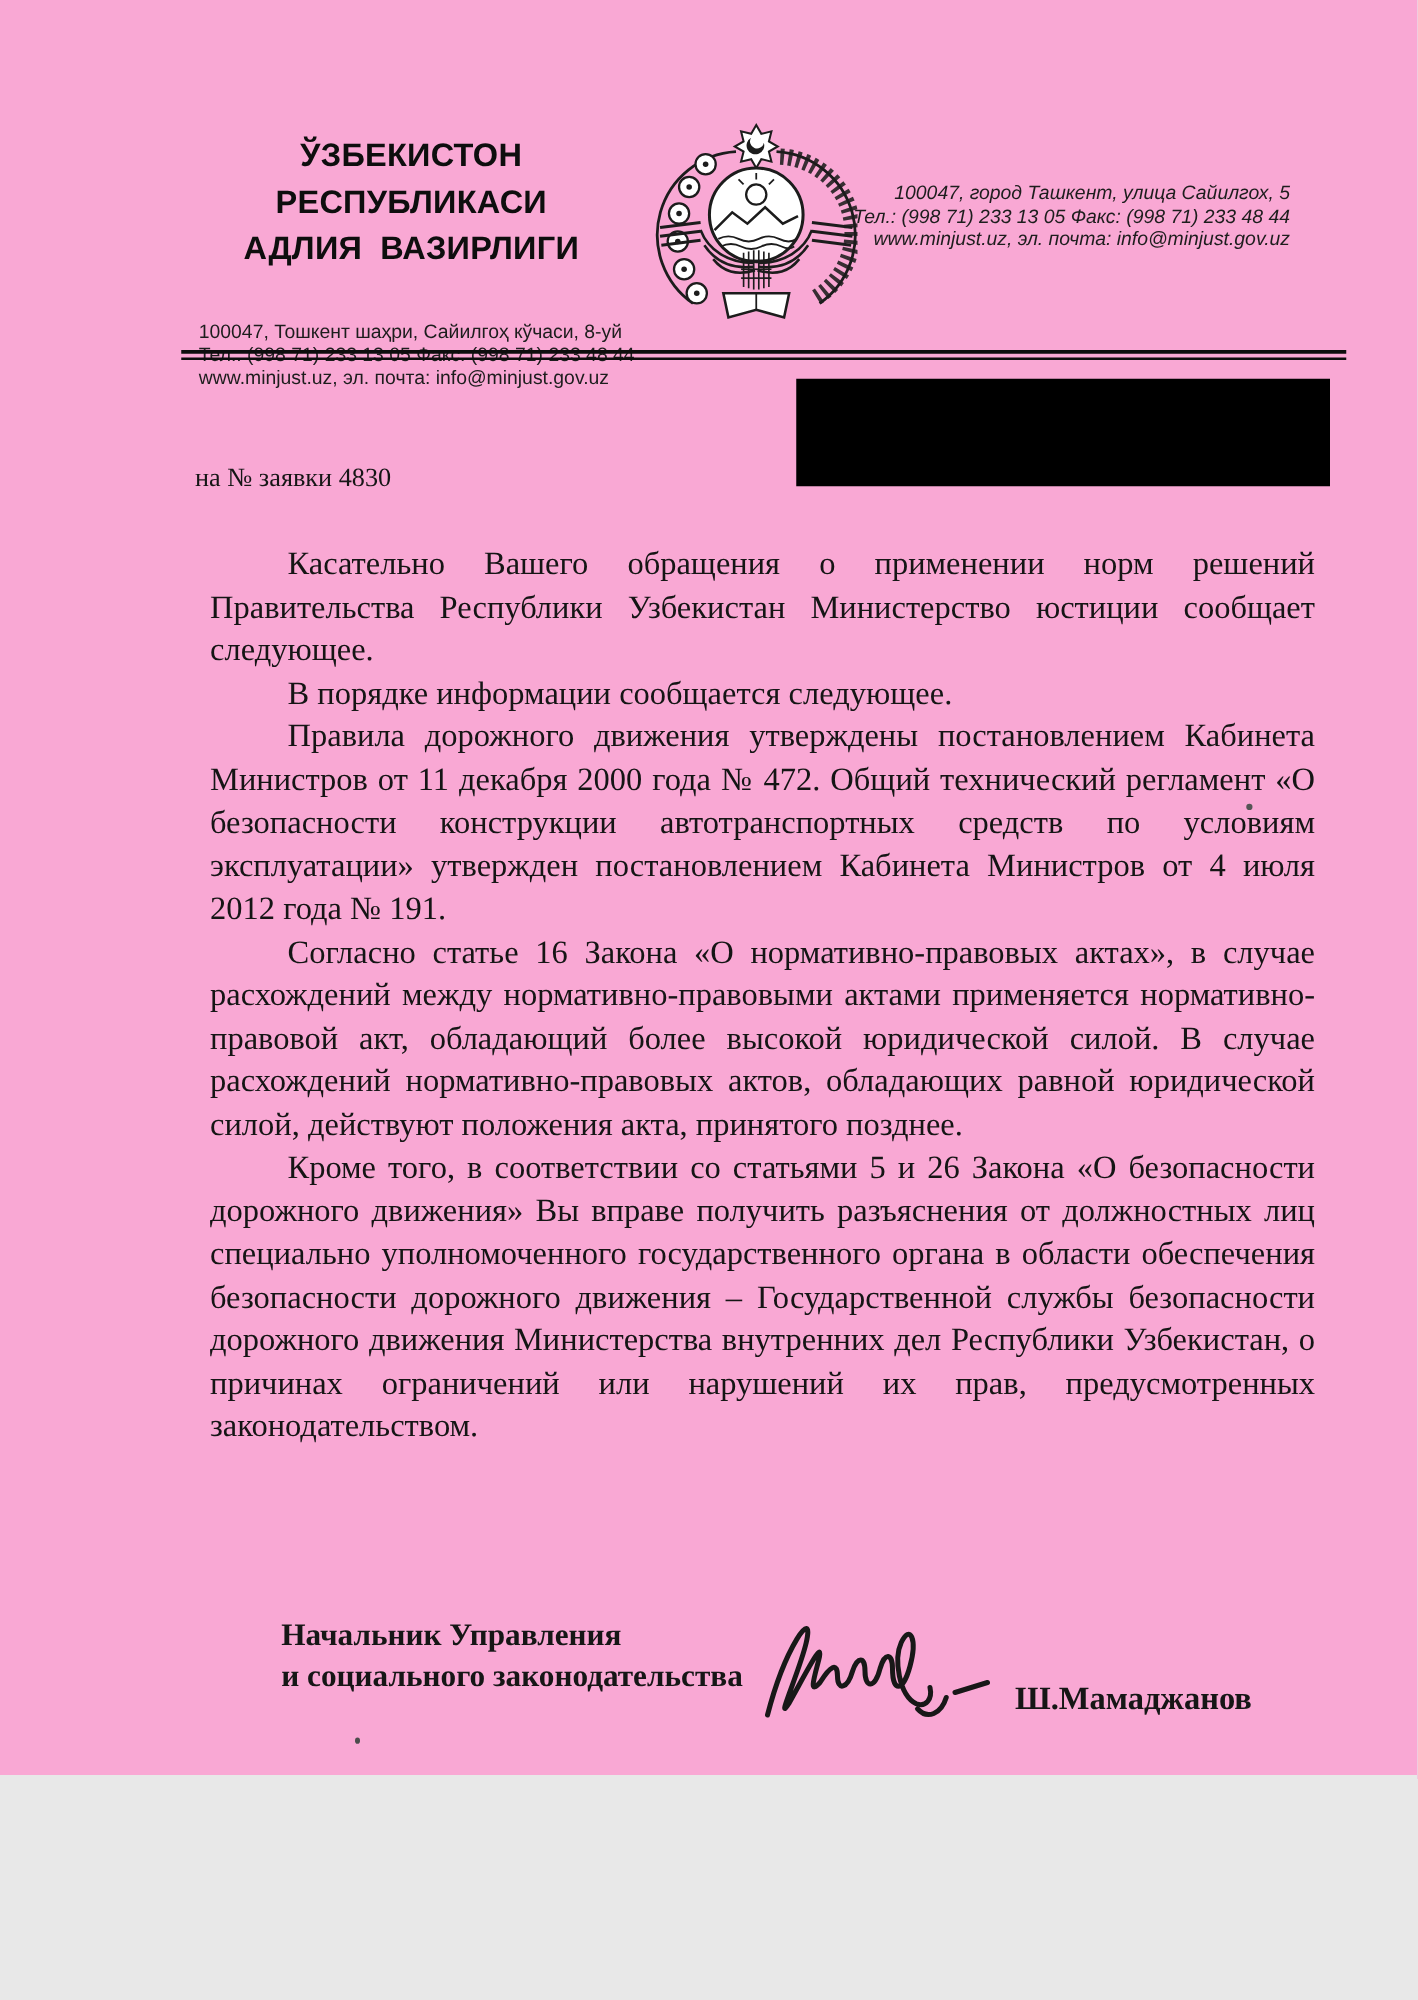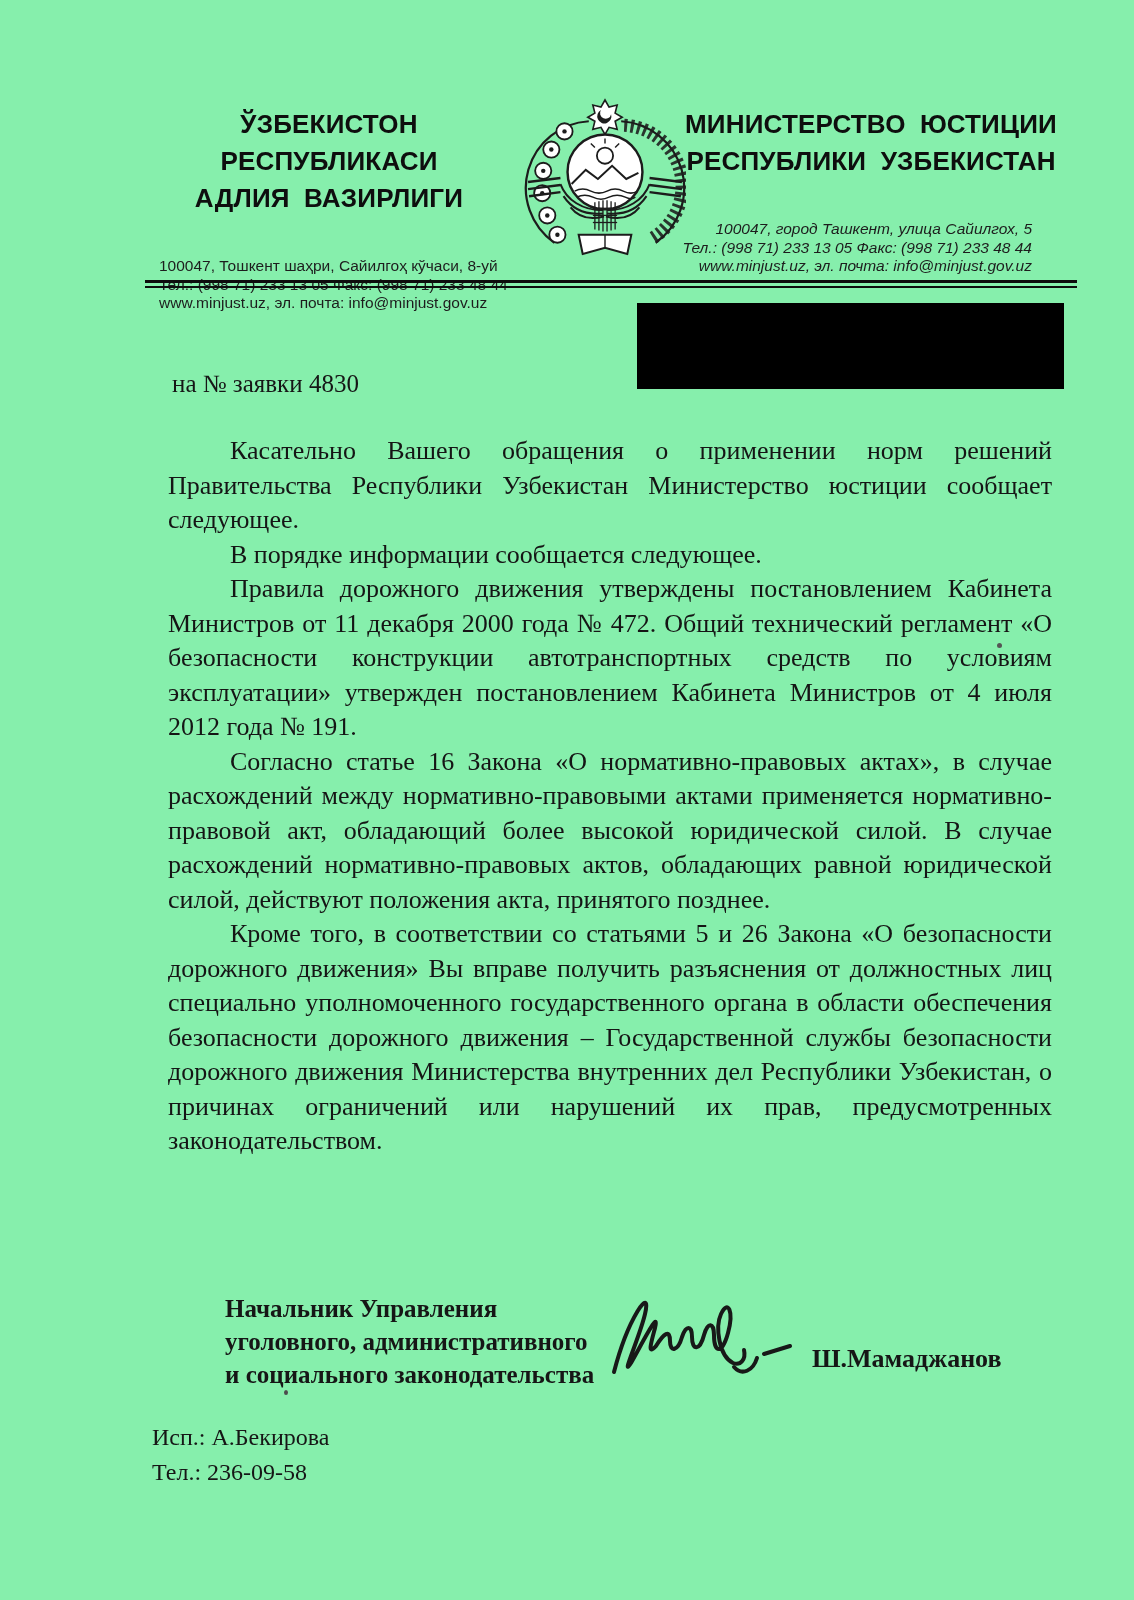--- a/index.html
+++ b/index.html
@@ -1,36 +1,36 @@
 <!DOCTYPE html>
 <html><head>
 <meta charset="utf-8">
 <style>
   html,body{margin:0;padding:0;background:#e8e8e8;}
-  #page{position:relative;width:1134px;height:1600px;background:#86efac;margin:0 auto;
+  #page{position:relative;width:1134px;height:1420px;background:#f9a8d4;margin:0 auto;
         font-family:"Liberation Serif",serif;color:#161616;overflow:hidden;}
 
   
   .hdr-left{position:absolute;left:145px;top:106px;width:368px;}
   .hdr-right{position:absolute;left:664px;top:106px;width:414px;}
   .hdr-title{text-align:center;font-family:"Liberation Sans",sans-serif;font-weight:700;
              font-size:26px;line-height:37px;word-spacing:7px;color:#0e0e0e;letter-spacing:.2px;}
   .hdr-addr{margin-top:40px;font-family:"Liberation Sans",sans-serif;font-size:15.5px;
             line-height:18.5px;color:#1d1d1d;}
   .hdr-left .hdr-addr{padding-left:14px;text-align:left;}
   .hdr-right .hdr-addr{padding-right:46px;text-align:right;font-style:italic;}
 
   .emblem{position:absolute;left:524px;top:96px;width:162px;height:172px;}
 
   .rule{position:absolute;left:145px;top:280px;width:932px;height:3px;
         border-top:3px solid #0d0d0d;border-bottom:2px solid #0d0d0d;}
 
   
   .ref-number{position:absolute;left:167px;top:306px;font-size:24px;white-space:nowrap;}
-  .ref-request{position:absolute;left:172px;top:370px;font-size:25px;white-space:nowrap;}
+  .ref-request{position:absolute;left:156px;top:370px;font-size:21px;white-space:nowrap;}
   .redaction{position:absolute;left:637px;top:303px;width:427px;height:86px;background:#000;}
 
   
   .letter-body{position:absolute;left:152px;top:434px;width:884px;
                font-size:26px;line-height:34.5px;color:#151515;margin-left:16px;}
   .letter-body p{margin:0;text-indent:62px;text-align:justify;}
 
   
   .sig-title{position:absolute;left:225px;top:1292px;font-weight:700;font-size:25px;line-height:33px;}
   .sig-scribble{position:absolute;left:592px;top:1270px;width:228px;height:128px;}
@@ -131,24 +131,20 @@
             <path d="M68 124 H92"></path>
         </g>
 
         <path d="M54 136 L106 136 L102 155 L80 149 L58 155 Z" fill="#fff" stroke-width="2"></path>
         <path d="M80 136 V149" stroke-width="1.4"></path>
       </g>
     </svg>
   </div>
 
   <div class="hdr-right">
-    <div class="hdr-title">
-      <div>МИНИСТЕРСТВО ЮСТИЦИИ</div>
-      <div>РЕСПУБЛИКИ УЗБЕКИСТАН</div>
-    </div>
     <div class="hdr-addr">
       <div>100047, город Ташкент, улица Сайилгох, 5</div>
       <div>Тел.: (998 71) 233 13 05  Факс: (998 71) 233 48 44</div>
       <div>www.minjust.uz, эл. почта: info@minjust.gov.uz</div>
     </div>
   </div>
 
   <div class="rule"></div>
 
   <div class="ref-request">на № заявки 4830</div>
@@ -159,21 +155,20 @@
   <p>Касательно Вашего обращения о применении норм решений Правительства Республики Узбекистан Министерство юстиции сообщает следующее.</p>
       <p>В порядке информации сообщается следующее.</p>
       <p>Правила дорожного движения утверждены постановлением Кабинета Министров от 11 декабря 2000 года № 472. Общий технический регламент «О безопасности конструкции автотранспортных средств по условиям эксплуатации» утвержден постановлением Кабинета Министров от 4 июля 2012 года № 191.</p>
       <p>Согласно статье 16 Закона «О нормативно-правовых актах», в случае расхождений между нормативно-правовыми актами применяется нормативно-правовой акт, обладающий более высокой юридической силой. В случае расхождений нормативно-правовых актов, обладающих равной юридической силой, действуют положения акта, принятого позднее.</p>
       <p>Кроме того, в соответствии со статьями 5 и 26 Закона «О безопасности дорожного движения» Вы вправе получить разъяснения от должностных лиц специально уполномоченного государственного органа в области обеспечения безопасности дорожного движения – Государственной службы безопасности дорожного движения Министерства внутренних дел Республики Узбекистан, о причинах ограничений или нарушений их прав, предусмотренных законодательством.</p>
     </div>
 
   <div class="sig-title">
 
   <div>Начальник Управления</div>
-      <div>уголовного, административного</div>
       <div>и социального законодательства</div>
     </div>
 
   <div class="sig-scribble">
     <svg viewBox="0 0 228 128" width="228" height="128">
       <g stroke="#181818" fill="none" stroke-width="4" stroke-linecap="round" stroke-linejoin="round">
         <path d="M22 102 C36 48 60 14 53 44 C48 66 28 110 39 93 C52 70 68 38 63 58 C59 73 55 86 64 76
                  C72 63 78 59 78 71 C78 83 86 81 90 67 C94 55 100 55 100 67 C100 81 108 81 112 65
                  C116 51 122 53 122 65 C122 83 130 85 136 63 C142 41 136 29 129 44 C123 57 127 86 141 93
                  C149 96 154 89 152 80"></path>

